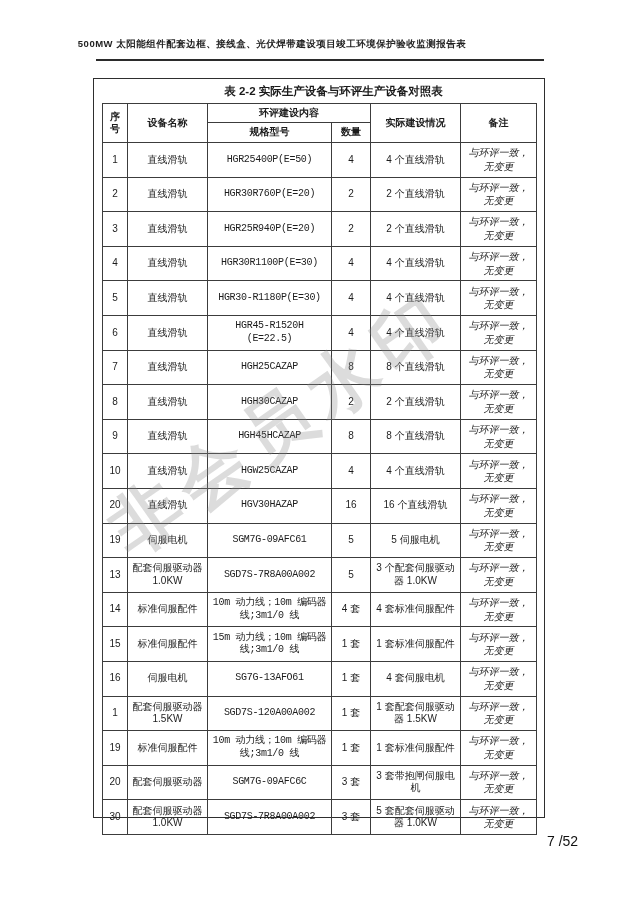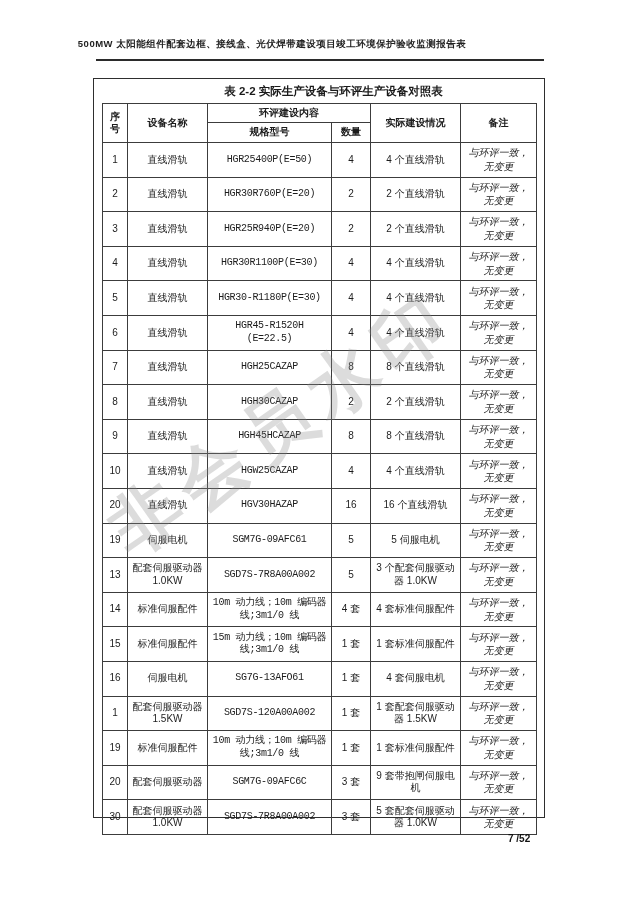--- a/index.html
+++ b/index.html
@@ -20,21 +20,21 @@
   table.eq thead tr.h1 th{height:16px;}
   table.eq thead tr.h2 th{height:17px;}
   table.eq tbody td{height:31.6px;}
   td.c-spec{font-family:Liberation Mono, monospace;font-size:9px;
             white-space:pre-line;letter-spacing:-0.3px;}
   td.c-remark div{line-height:1.35;font-style:italic;}
   .watermark{position:absolute;left:118px;top:492px;transform:rotate(-35deg);
              transform-origin:left center;font-size:70px;font-weight:bold;
              color:rgba(140,140,140,0.30);letter-spacing:10px;white-space:nowrap;
              pointer-events:none;z-index:5;}
-  .page-number{position:absolute;top:833px;left:508px;font-size:10px;font-weight:bold;color:#111;}
+  .page-number{position:absolute;top:833px;left:547px;font-size:14px;font-weight:normal;color:#111;}
 </style>
 </head>
 <body>
 
 <div class="page">
 
   <div class="doc-header">500MW 太阳能组件配套边框、接线盒、光伏焊带建设项目竣工环境保护验收监测报告表</div>
   <div class="header-rule"></div>
 
   <div class="outer-box">
@@ -261,21 +261,21 @@
             <td class="c-remark">
               <div>与环评一致，</div>
               <div>无变更</div>
             </td>
           </tr>
           <tr>
             <td class="c-no">20</td>
             <td class="c-name">配套伺服驱动器</td>
             <td class="c-spec">SGM7G-09AFC6C</td>
             <td class="c-qty">3 套</td>
-            <td class="c-actual">9 套带抱闸伺服电机</td>
+            <td class="c-actual">3 套带抱闸伺服电机</td>
             <td class="c-remark">
               <div>与环评一致，</div>
               <div>无变更</div>
             </td>
           </tr>
           <tr>
             <td class="c-no">30</td>
             <td class="c-name">配套伺服驱动器 1.0KW</td>
             <td class="c-spec">SGD7S-7R8A00A002</td>
             <td class="c-qty">3 套</td>

